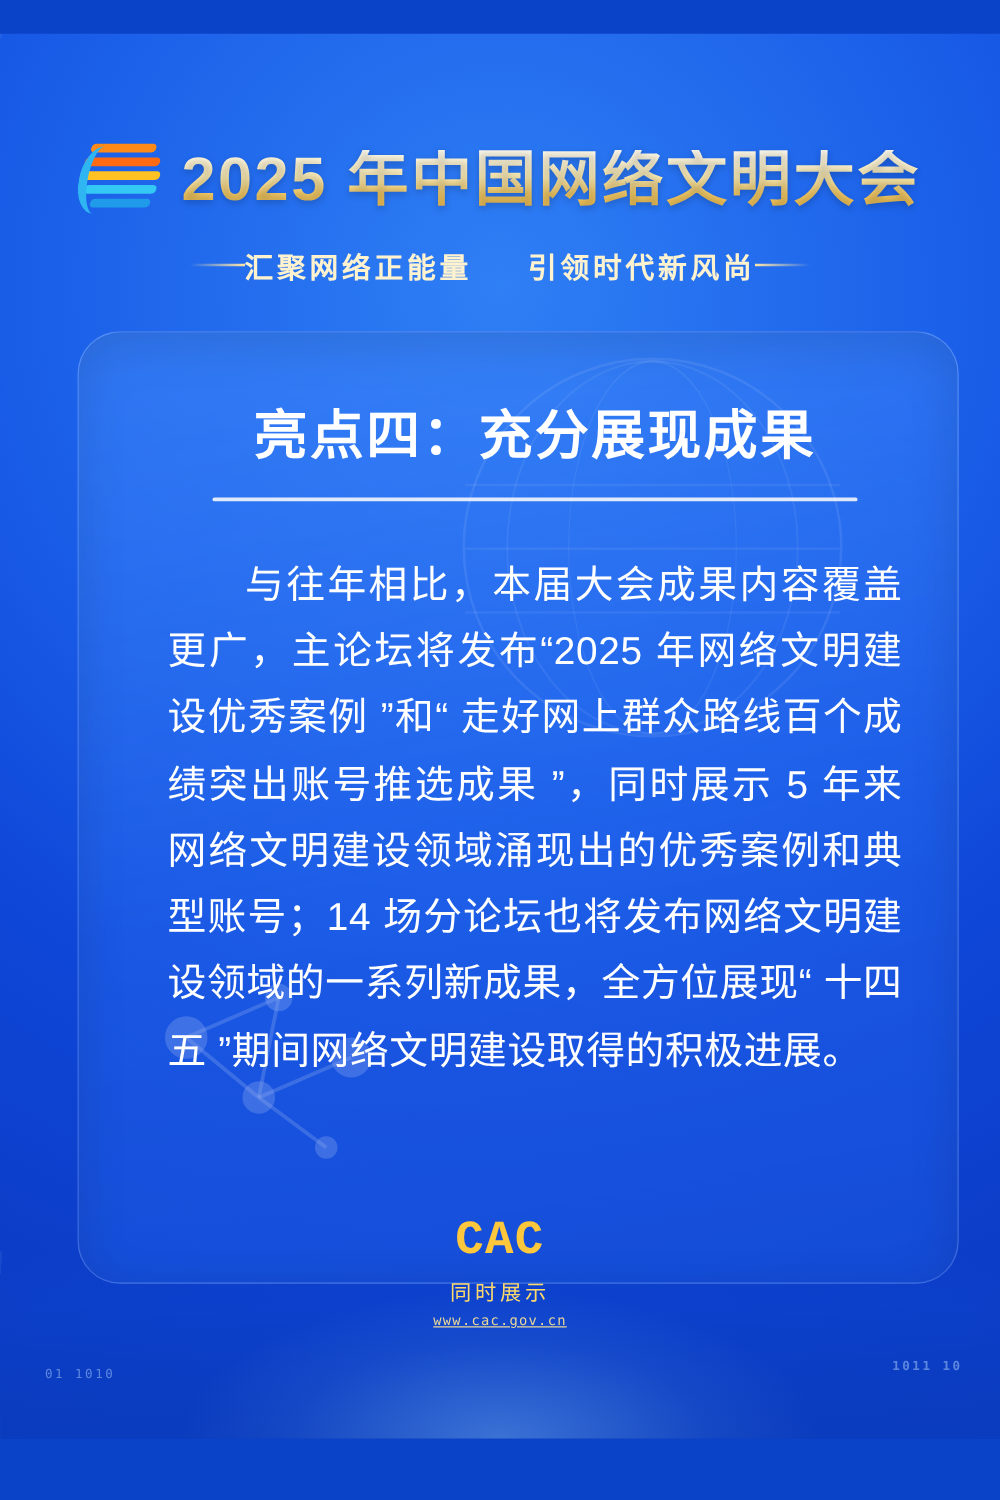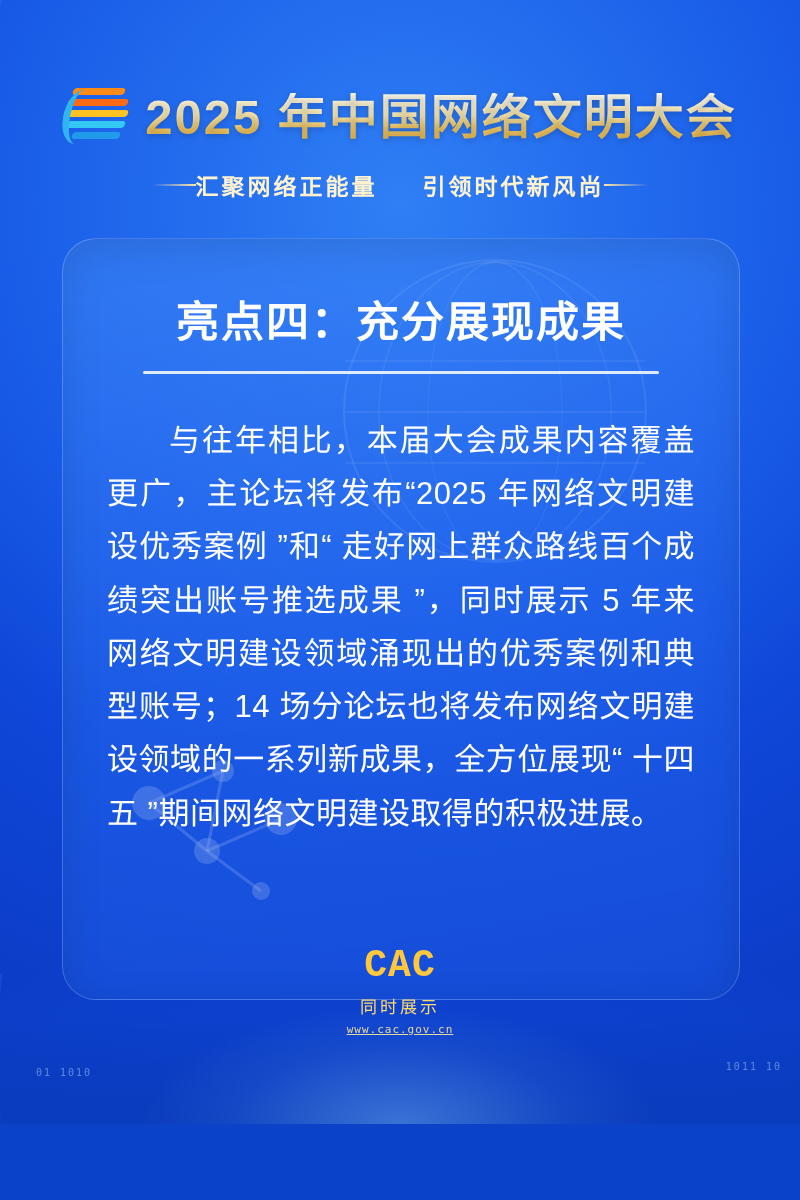--- a/index.html
+++ b/index.html
@@ -14,20 +14,21 @@
     font-family: "Liberation Sans", sans-serif;
   }
 
   .poster {
     position: relative;
     width: 800px;
     height: 1124px;
     background:
       radial-gradient(circle at 50% 18%, #2f7ff5 0%, #1a5ee8 38%, #0f47d8 62%, #0a37bf 100%);
     overflow: hidden;
+    margin-top: 27px;
   }
 
   
   .poster::before {
     content: "";
     position: absolute;
     inset: 0;
     background:
       linear-gradient(115deg, rgba(255,255,255,0.06) 0 2px, transparent 2px 90px),
       linear-gradient(65deg, rgba(255,255,255,0.045) 0 1px, transparent 1px 140px);
@@ -118,20 +119,21 @@
     left: 62px;
     top: 238px;
     width: 676px;
     height: 760px;
     border-radius: 34px;
     background: linear-gradient(170deg, rgba(62,134,250,0.58) 0%, rgba(38,104,238,0.50) 55%, rgba(28,88,226,0.52) 100%);
     border: 1px solid rgba(255,255,255,0.18);
     box-shadow: 0 10px 40px rgba(0,0,0,0.12) inset;
     overflow: hidden;
     z-index: 3;
+    padding-left: 27px;
   }
   
   .globe {
     position: absolute;
     right: 92px;
     top: 20px;
     width: 300px;
     height: 300px;
     border-radius: 50%;
     border: 2px solid rgba(255,255,255,0.10);
@@ -251,21 +253,21 @@
 
   .code-bits {
     position: absolute;
     bottom: 40px;
     font-size: 10px;
     color: rgba(190,225,255,0.45);
     font-family: "DejaVu Sans Mono", monospace;
     letter-spacing: 2px;
   }
   .code-left  { left: 36px; bottom: 46px; }
-  .code-right { right: 18px; bottom: 52px; }
+  .code-right { right: 30px; bottom: 52px; font-weight: bold; }
 </style>
 </head>
 <body>
 
 <div class="poster">
 
   <div class="header">
     <div class="title-row">
       <div class="mark">
         <span></span>

